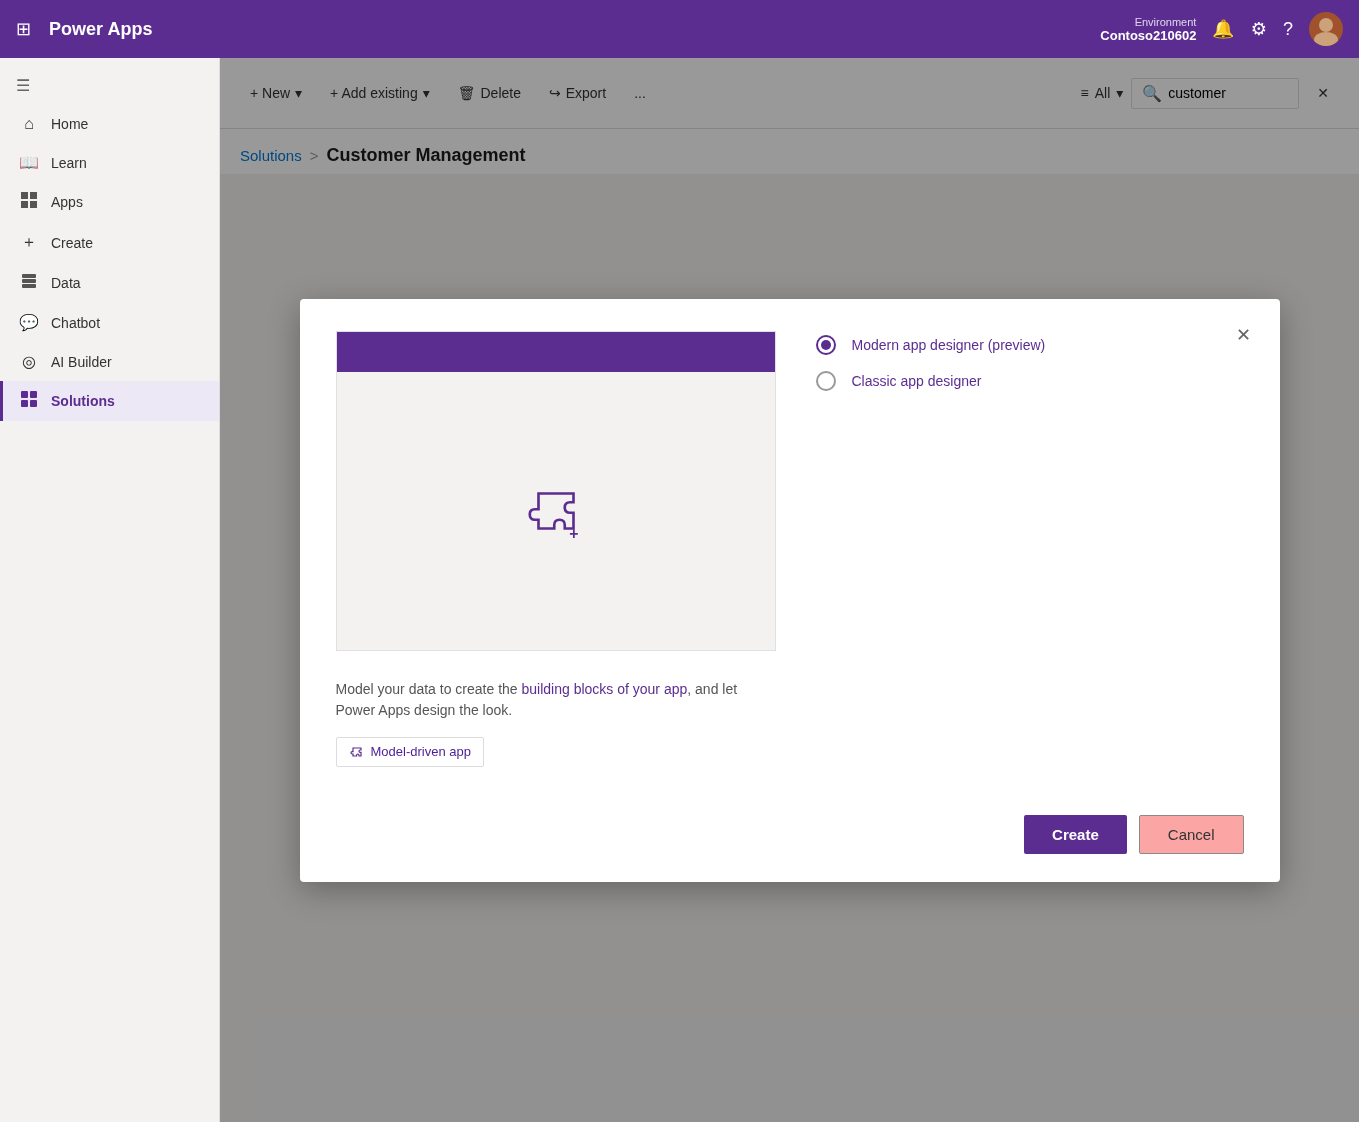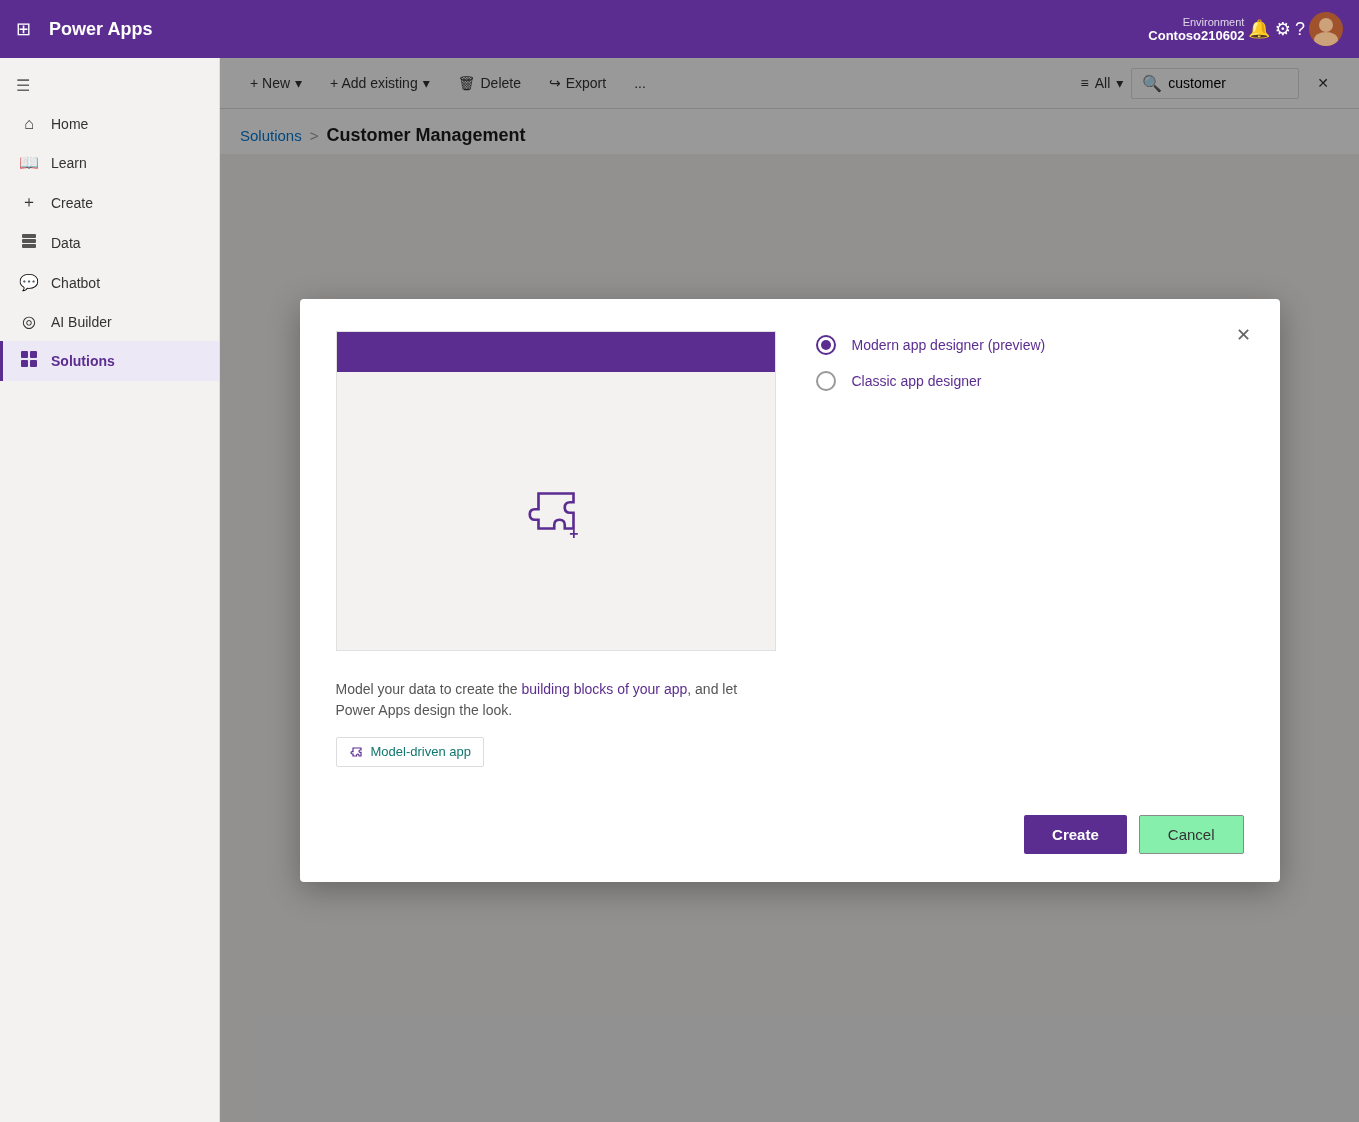--- a/index.html
+++ b/index.html
@@ -11,21 +11,21 @@
       background: #5c2d91;
       display: flex;
       align-items: center;
       padding: 0 16px;
       gap: 10px;
       position: relative;
       z-index: 10;
     }
     .topbar-grid-icon { color: white; font-size: 18px; margin-right: 8px; cursor: pointer; }
     .topbar-logo { color: white; font-weight: 600; font-size: 18px; flex: 1; }
-    .topbar-right { display: flex; align-items: center; gap: 4px; color: white; }
+    .topbar-right { display: flex; align-items: center; gap: 16px; color: white; }
     .topbar-env { display: flex; flex-direction: column; align-items: flex-end; font-size: 12px; color: white; }
     .topbar-env-label { opacity: 0.8; font-size: 11px; }
     .topbar-env-name { font-weight: 600; font-size: 13px; }
     .topbar-icon { font-size: 18px; cursor: pointer; color: white; }
     .topbar-avatar { width: 34px; height: 34px; border-radius: 50%; background: #a0522d; display: flex; align-items: center; justify-content: center; color: white; font-size: 14px; cursor: pointer; overflow: hidden; }
 
     
     .main-layout { display: flex; height: calc(1122px - 58px); }
 
     
@@ -48,21 +48,21 @@
     }
     .sidebar-item.active { border-left: 3px solid #5c2d91; background: #ede8f5; color: #5c2d91; font-weight: 600; }
     .sidebar-icon { font-size: 16px; width: 20px; text-align: center; }
     .sidebar-collapse { padding: 10px 16px; cursor: pointer; color: #666; }
 
     
     .content-area { flex: 1; background: #f3f2f1; position: relative; }
 
     
     .toolbar {
-      height: 51px;
+      height: 71px;
       background: white;
       border-bottom: 1px solid #ddd;
       display: flex;
       align-items: center;
       padding: 0 20px;
       gap: 8px;
     }
     .toolbar-btn {
       display: flex;
       align-items: center;
@@ -183,21 +183,21 @@
     .preview-description a, .preview-link { color: #5c2d91; text-decoration: none; }
     .model-driven-tag {
       display: inline-flex;
       align-items: center;
       gap: 6px;
       margin-top: 16px;
       padding: 6px 12px;
       border: 1px solid #ddd;
       border-radius: 2px;
       font-size: 13px;
-      color: #0f766e;
+      color: #4c1d95;
       cursor: pointer;
       background: white;
     }
 
     
     .modal-options-panel {
       flex: 1;
       padding-top: 4px;
     }
     .options-title {
@@ -250,21 +250,21 @@
       background: #5c2d91;
       color: white;
       border: none;
       padding: 10px 28px;
       font-size: 15px;
       font-weight: 600;
       cursor: pointer;
       border-radius: 2px;
     }
     .btn-secondary {
-      background: #86efac;
+      background: #fca5a5;
       color: #333;
       border: 1px solid #8a8a8a;
       padding: 10px 28px;
       font-size: 15px;
       cursor: pointer;
       border-radius: 2px;
     }
 
     
     .puzzle-icon-svg { width: 70px; height: 70px; margin-top: 40px; }
@@ -297,20 +297,31 @@
   <div class="sidebar">
     <div class="sidebar-collapse">☰</div>
 
     <div class="sidebar-item">
       <span class="sidebar-icon">⌂</span>
       <span>Home</span>
     </div>
     <div class="sidebar-item">
       <span class="sidebar-icon">📖</span>
       <span>Learn</span>
+    </div>
+    <div class="sidebar-item">
+      <span class="sidebar-icon">
+        <svg width="16" height="16" viewBox="0 0 16 16" fill="none">
+            <rect x="0" y="0" width="7" height="7" fill="#555"></rect>
+            <rect x="9" y="0" width="7" height="7" fill="#555"></rect>
+            <rect x="0" y="9" width="7" height="7" fill="#555"></rect>
+            <rect x="9" y="9" width="7" height="7" fill="#555"></rect>
+          </svg>
+      </span>
+      <span>Apps</span>
     </div>
     <div class="sidebar-item">
       <span class="sidebar-icon">＋</span>
       <span>Create</span>
     </div>
     <div class="sidebar-item">
       <span class="sidebar-icon">
         <svg width="16" height="16" viewBox="0 0 16 16">
             <rect x="1" y="1" width="14" height="4" rx="1" fill="#555"></rect>
             <rect x="1" y="6" width="14" height="4" rx="1" fill="#555"></rect>

